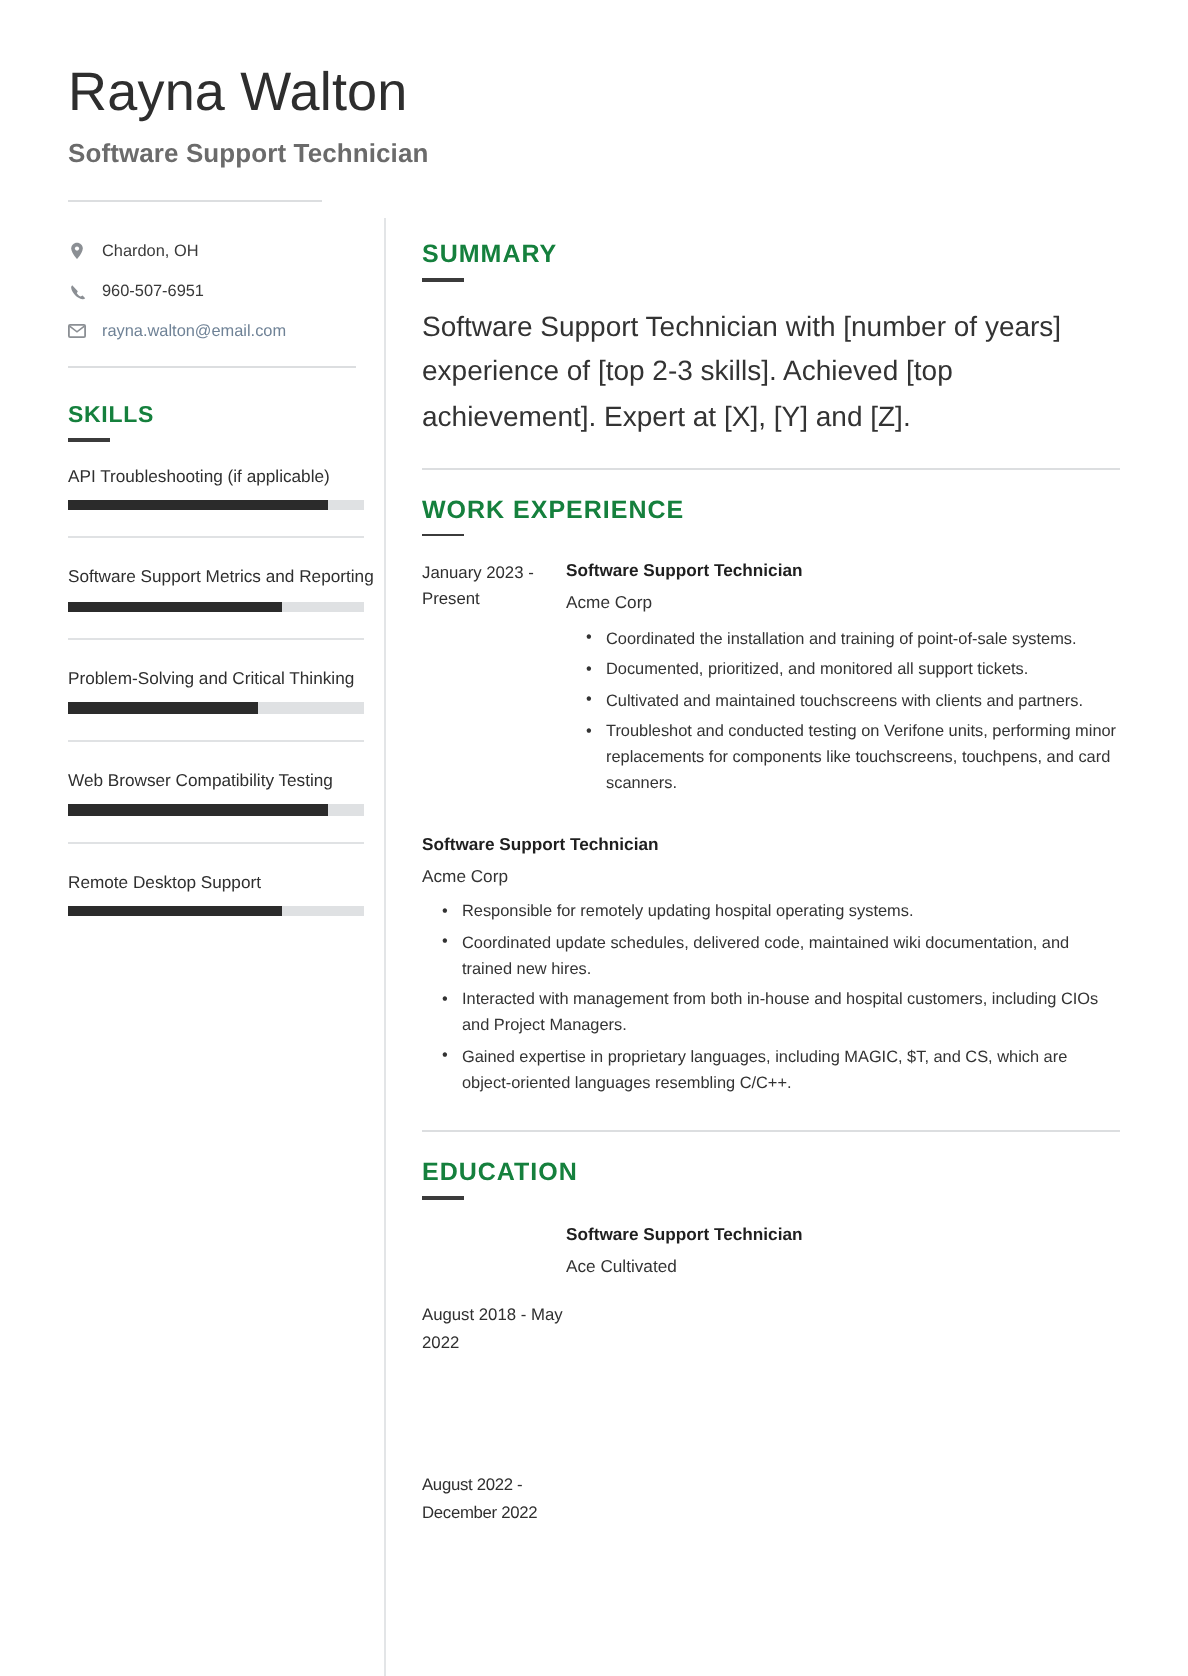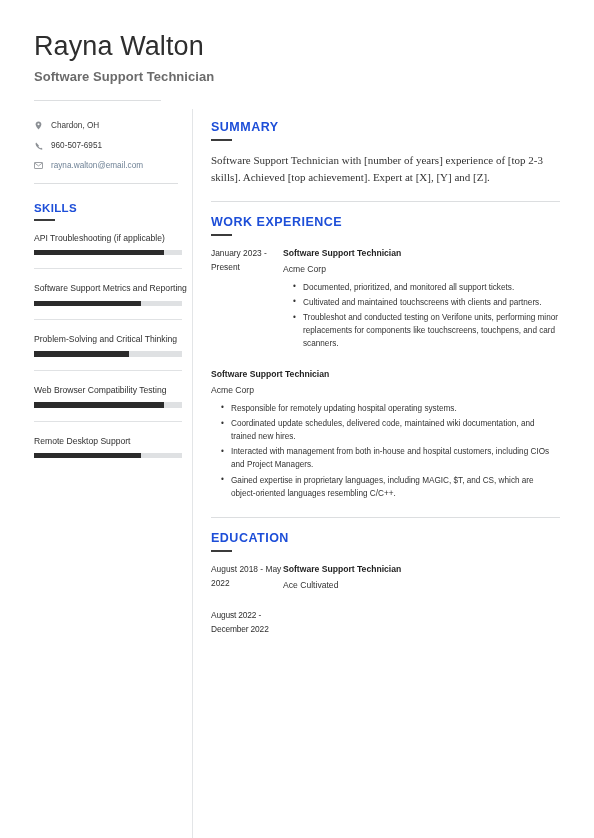--- a/index.html
+++ b/index.html
@@ -107,21 +107,21 @@
     border-top: 1px solid #dcdee0;
     width: 144px;
     margin: 12px 0 0 0;
   }
 
   
   .section-title {
     font-size: 11.5px;
     font-weight: 700;
     letter-spacing: 0.35px;
-    color: #1d4ed8;
+    color: #15803d;
     text-transform: uppercase;
   }
 
   .section-title.right-title {
     font-size: 12.5px;
     letter-spacing: 0.5px;
   }
 
   .title-underline {
     width: 21px;
@@ -164,24 +164,23 @@
 
   
   .section { margin-bottom: 6px; }
 
   .section-rule {
     border-top: 1px solid #dcdee0;
     margin: 14px 0 13px 0;
   }
 
   .summary-text {
-    font-size: 11px;
+    font-size: 14px;
     line-height: 1.62;
     color: #333333;
-    font-family: Liberation Serif, serif;
   }
 
   
   .entry {
     display: flex;
     align-items: flex-start;
     margin-bottom: 14px;
     justify-content: space-between;
   }
 
@@ -227,21 +226,21 @@
   .bullets li::before {
     content: "\2022";
     position: absolute;
     left: -10px;
     top: -0.5px;
     color: #333333;
     font-size: 8.2px;
   }
 
   .entry.education-entry { margin-bottom: 17px; }
-  .entry.education-entry .entry-dates { flex: 0 0 72px; width: 72px; }
+  .entry.education-entry .entry-dates { flex: 0 0 72px; width: 72px; margin-top: 40px; }
 
   .entry.edu-second .entry-dates { letter-spacing: -0.15px; }
 </style>
 </head>
 <body>
 
 <div class="page">
 
   <div class="header">
     <div class="full-name">Rayna Walton</div>
@@ -351,20 +350,21 @@
       <div class="section">
         <div class="section-title right-title">WORK EXPERIENCE</div>
         <div class="title-underline"></div>
 
         <div class="entry">
           <div class="entry-dates">January 2023 - Present</div>
           <div class="entry-main">
             <div class="entry-role">Software Support Technician</div>
             <div class="entry-org">Acme Corp</div>
             <ul class="bullets">
+              <li>Coordinated the installation and training of point-of-sale systems.</li>
               <li>Documented, prioritized, and monitored all support tickets.</li>
               <li>Cultivated and maintained touchscreens with clients and partners.</li>
               <li>Troubleshot and conducted testing on Verifone units, performing minor replacements for components like touchscreens, touchpens, and card scanners.</li>
             </ul>
           </div>
         </div>
 
         <div class="entry">
           <div class="entry-main">
             <div class="entry-role">Software Support Technician</div>

